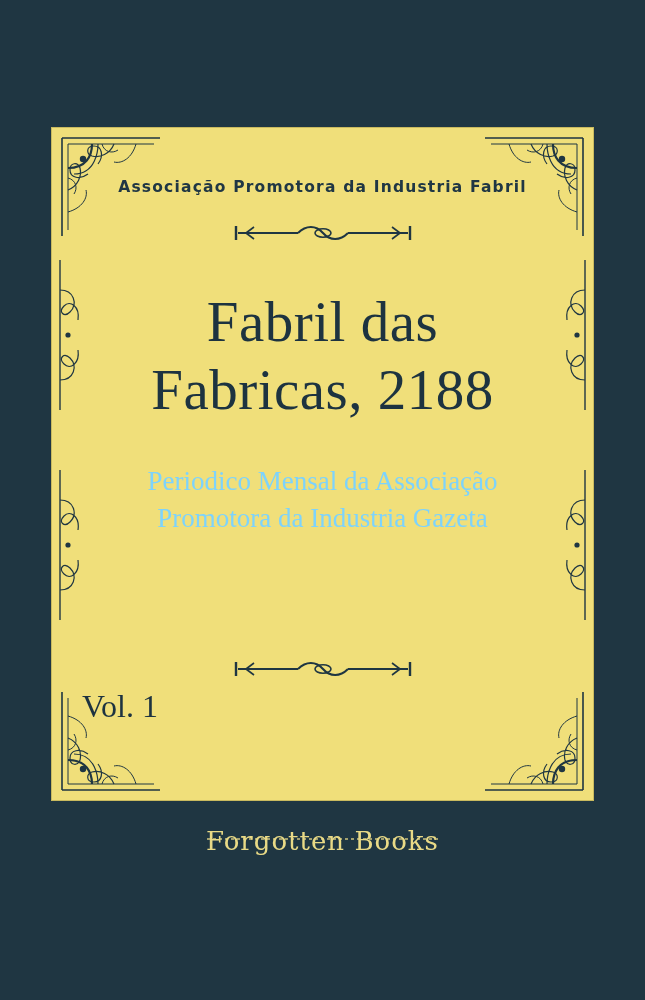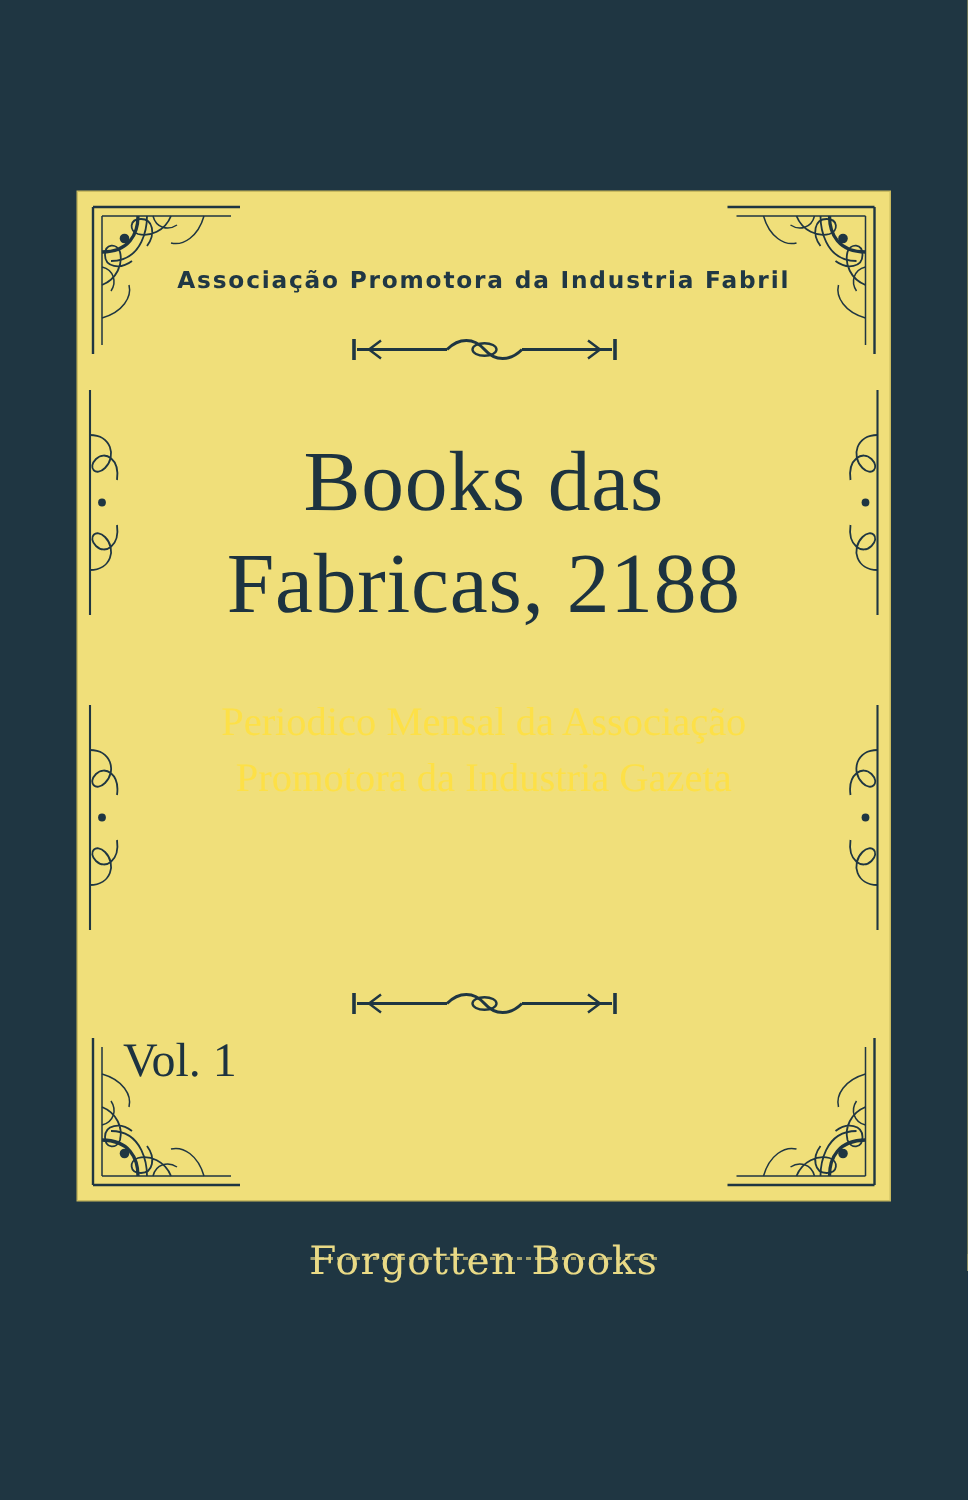--- a/index.html
+++ b/index.html
@@ -105,21 +105,21 @@
   }
   .title .line1 { display: block; }
   .title .line2 { display: block; }
 
   .subtitle {
     position: absolute;
     left: 82px;
     top: 463px;
     width: 481px;
     text-align: center;
-    color: #fde047;
+    color: #7dd3fc;
     font-family: "Liberation Serif", serif;
     font-size: 27px;
     line-height: 37px;
   }
 
   .volume {
     position: absolute;
     left: 82px;
     top: 688px;
     width: 481px;
@@ -263,21 +263,21 @@
     <svg width="190" height="22" viewBox="0 0 190 22" fill="none" stroke="#1f3642" stroke-width="2">
       <path d="M10 11 L70 11 M120 11 L180 11"></path>
       <path d="M8 4 L8 18 M182 4 L182 18" stroke-width="2.4"></path>
       <path d="M70 11 C 78 3, 88 3, 95 11 C 102 19, 112 19, 120 11" stroke-width="2"></path>
       <ellipse cx="95" cy="11" rx="8" ry="4.2" stroke-width="1.6"></ellipse>
       <path d="M18 11 L26 5 M18 11 L26 17 M172 11 L164 5 M172 11 L164 17" stroke-width="1.6"></path>
     </svg>
   </div>
 
   <div class="title">
-    <span class="line1">Books das</span>
+    <span class="line1">Fabril das</span>
     <span class="line2">Fabricas, 2188</span>
   </div>
 
   <div class="subtitle">
     <span>Periodico Mensal da Associação</span><br>
     <span>Promotora da Industria Gazeta</span>
   </div>
 
   <div class="divider div-bottom">
     <svg width="190" height="22" viewBox="0 0 190 22" fill="none" stroke="#1f3642" stroke-width="2">

